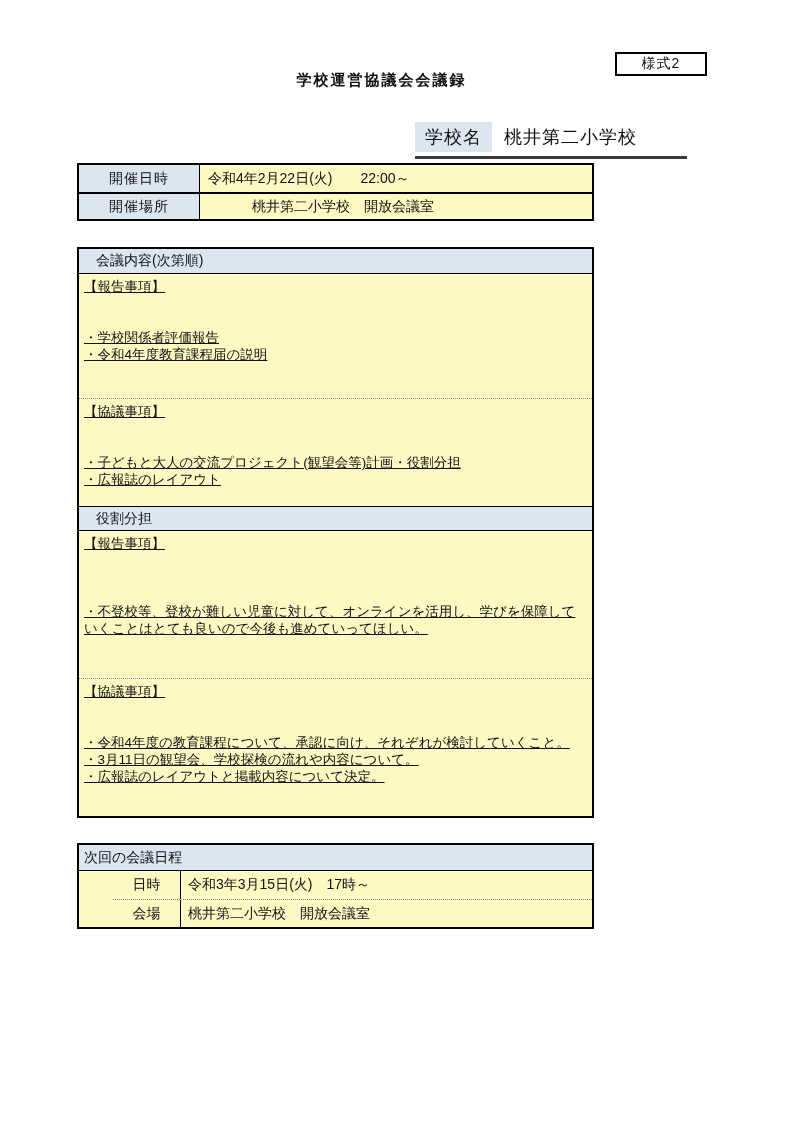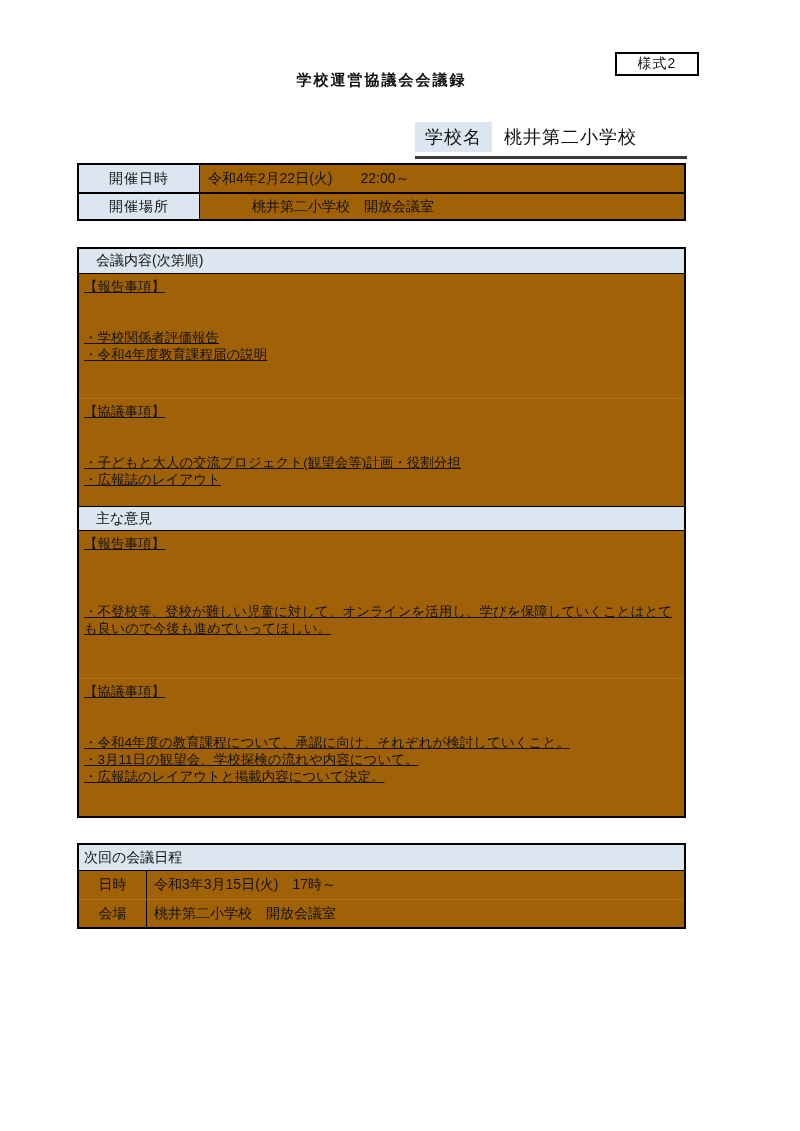--- a/index.html
+++ b/index.html
@@ -8,21 +8,21 @@
     width: 800px; height: 1131px;
     font-family: "Liberation Sans", "DejaVu Sans", sans-serif;
     color: #111;
     position: relative;
   }
   .page { position: absolute; inset: 0; background: #fff; }
 
   
   .form-tag {
     position: absolute; left: 615px; top: 52px;
-    width: 84px; height: 24px;
+    width: 92px; height: 24px;
     border: 2px solid #000;
     display: flex; align-items: center; justify-content: center;
     font-size: 14px; letter-spacing: 1px;
   }
 
   
   .title {
     position: absolute; left: 77px; top: 71px; width: 609px;
     text-align: center;
     font-size: 15px; font-weight: bold; letter-spacing: 2px;
@@ -37,21 +37,21 @@
     font-size: 18px;
   }
   .school-label {
     background: #dce6f1;
     padding: 3px 10px;
     letter-spacing: 1px;
   }
   .school-value { margin-left: 12px; letter-spacing: 1px; }
 
   
-  .tbl { position: absolute; left: 77px; width: 609px; border: 2px solid #000; background: #a16207; }
+  .tbl { position: absolute; left: 77px; width: 517px; border: 2px solid #000; background: #fef9c3; }
 
   
   .meeting-info { top: 163px; }
   .mi-row { display: flex; height: 27px; }
   .mi-row + .mi-row { border-top: 2px solid #000; gap: 44px; }
   .mi-label {
     width: 121px; background: #dce6f1;
     border-right: 1px solid #000;
     display: flex; align-items: center; justify-content: center;
     font-size: 14px; letter-spacing: 1px;
@@ -88,21 +88,21 @@
   .h-op-discuss  { height: 137px; }
 
   
   .next-meeting { top: 843px; }
   .nm-header {
     background: #dce6f1; height: 26px;
     display: flex; align-items: center;
     padding: 0 5px; font-size: 14px;
     border-bottom: 1px solid #000;
   }
-  .nm-row { display: flex; height: 28px; }
+  .nm-row { display: flex; height: 28px; margin-left: 34px; }
   .nm-row.dotted-top { border-top: 1px dotted #888; }
   .nm-label {
     width: 68px; flex: none;
     border-right: 1px solid #000;
     display: flex; align-items: center; justify-content: center;
     font-size: 14px;
   }
   .nm-value {
     flex: 1; display: flex; align-items: center;
     padding: 0 7px; font-size: 14px;
@@ -140,21 +140,21 @@
     <div class="sec-body dotted h-report">【報告事項】
 
 
 ・学校関係者評価報告
 ・令和4年度教育課程届の説明</div>
     <div class="sec-body h-discussion">【協議事項】
 
 
 ・子どもと大人の交流プロジェクト(観望会等)計画・役割分担
 ・広報誌のレイアウト</div>
-    <div class="sec-header mid">主な意見</div>
+    <div class="sec-header mid">役割分担</div>
     <div class="sec-body dotted h-op-report">【報告事項】
 
 
 
 ・不登校等、登校が難しい児童に対して、オンラインを活用し、学びを保障していくことはとても良いので今後も進めていってほしい。</div>
     <div class="sec-body h-op-discuss">【協議事項】
 
 
 ・令和4年度の教育課程について、承認に向け、それぞれが検討していくこと。
 ・3月11日の観望会、学校探検の流れや内容について。

